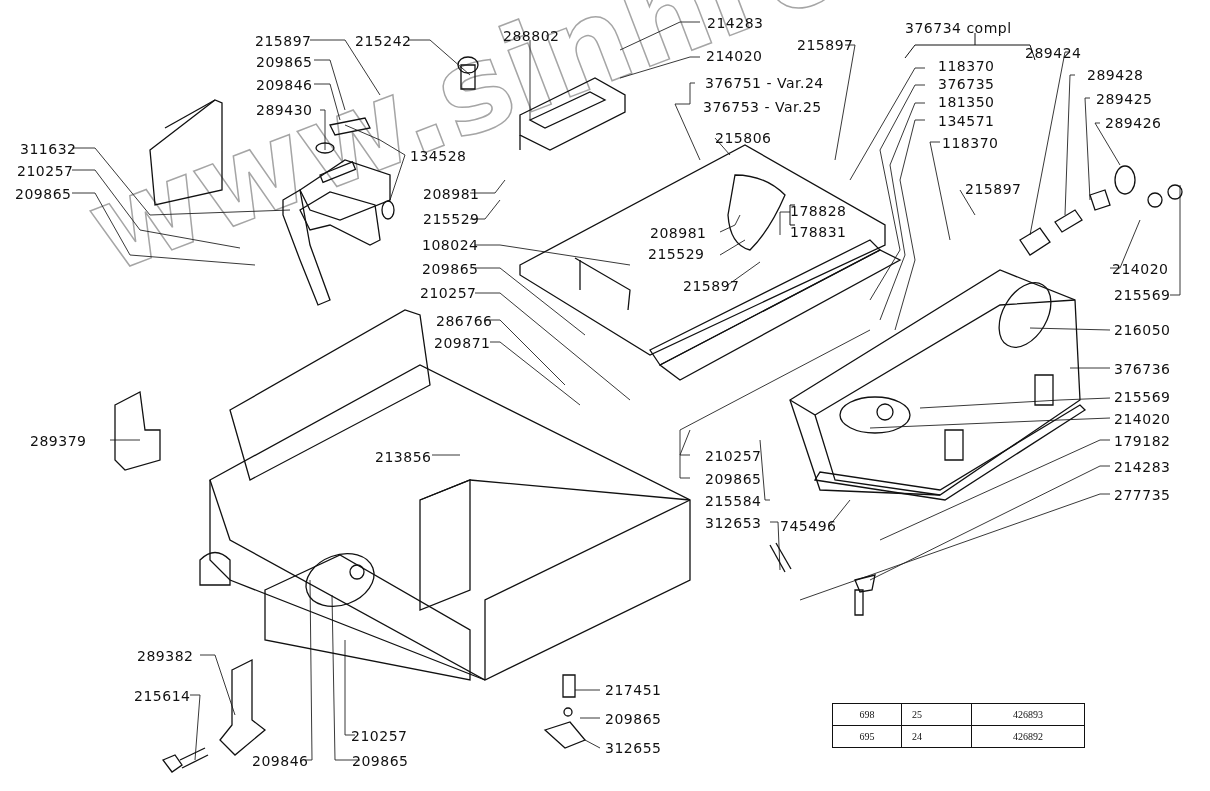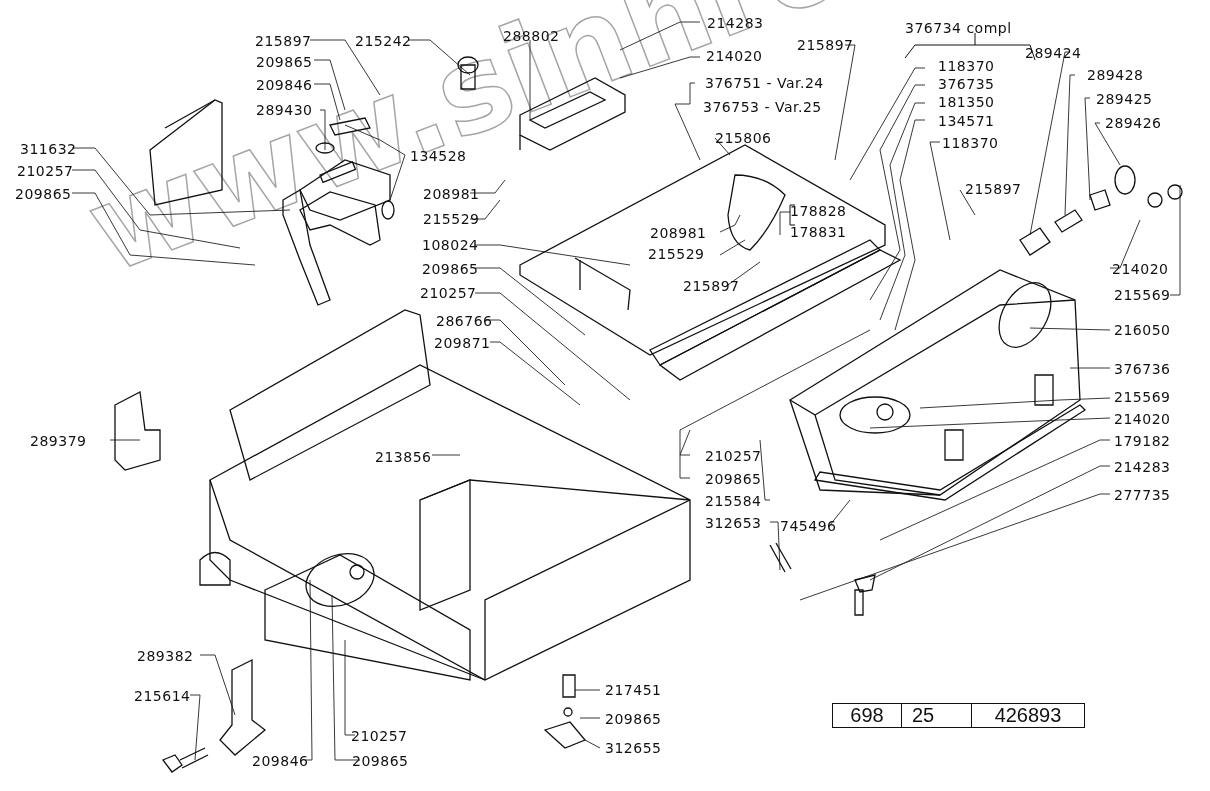--- a/index.html
+++ b/index.html
@@ -4,22 +4,22 @@
 <style>
   html, body { margin:0; padding:0; background:#ffffff; }
   body { width:1210px; height:791px; position:relative; overflow:hidden;
          font-family:"DejaVu Sans Condensed","DejaVu Sans", sans-serif; color:#111; }
   #drawing { position:absolute; left:0; top:0; width:1210px; height:791px; }
   .lbl { position:absolute; font-size:14px; letter-spacing:0.5px; white-space:nowrap; line-height:16px;
          font-family:"DejaVu Sans", sans-serif; color:#111; }
   .watermark { position:absolute; left:70px; top:170px; font-size:120px; font-weight:bold;
                color:transparent; -webkit-text-stroke:1.5px #888; transform:rotate(-21deg);
                transform-origin:left top; white-space:nowrap; font-family:"DejaVu Sans", sans-serif; opacity:0.75;}
-  table.ref { position:absolute; left:832px; top:703px; border-collapse:collapse; font-size:20px;
-              font-family:Liberation Sans, sans-serif; }
+  table.ref { position:absolute; left:832px; top:703px; border-collapse:collapse; font-size:10px;
+              font-family:Liberation Serif, serif; }
   table.ref td { border:1.6px solid #111; height:21px; padding:0 6px; text-align:center; }
   table.ref td.c1 { width:56px; } table.ref td.c2 { width:53px; text-align:left; padding-left:10px;} table.ref td.c3 { width:100px; }
   svg line, svg polyline, svg path, svg polygon, svg rect, svg ellipse, svg circle { vector-effect:non-scaling-stroke; }
 </style>
 </head>
 <body>
 
 <div class="watermark">www.sinhron-tool.kz</div>
 
 <svg id="drawing" viewBox="0 0 1210 791" xmlns="http://www.w3.org/2000/svg" fill="none" stroke="#111" stroke-width="1.3">
@@ -262,14 +262,19 @@
 <div class="lbl" style="left:605px;top:740px">312655</div>
 <div class="lbl" style="left:905px;top:20px">376734 compl</div>
 
 <table class="ref">
   <tbody>
     <tr>
       <td class="c1">698</td>
       <td class="c2">25</td>
       <td class="c3">426893</td>
     </tr>
+    <tr>
+      <td class="c1">695</td>
+      <td class="c2">24</td>
+      <td class="c3">426892</td>
+    </tr>
   </tbody>
 </table>
 
 </body></html>

